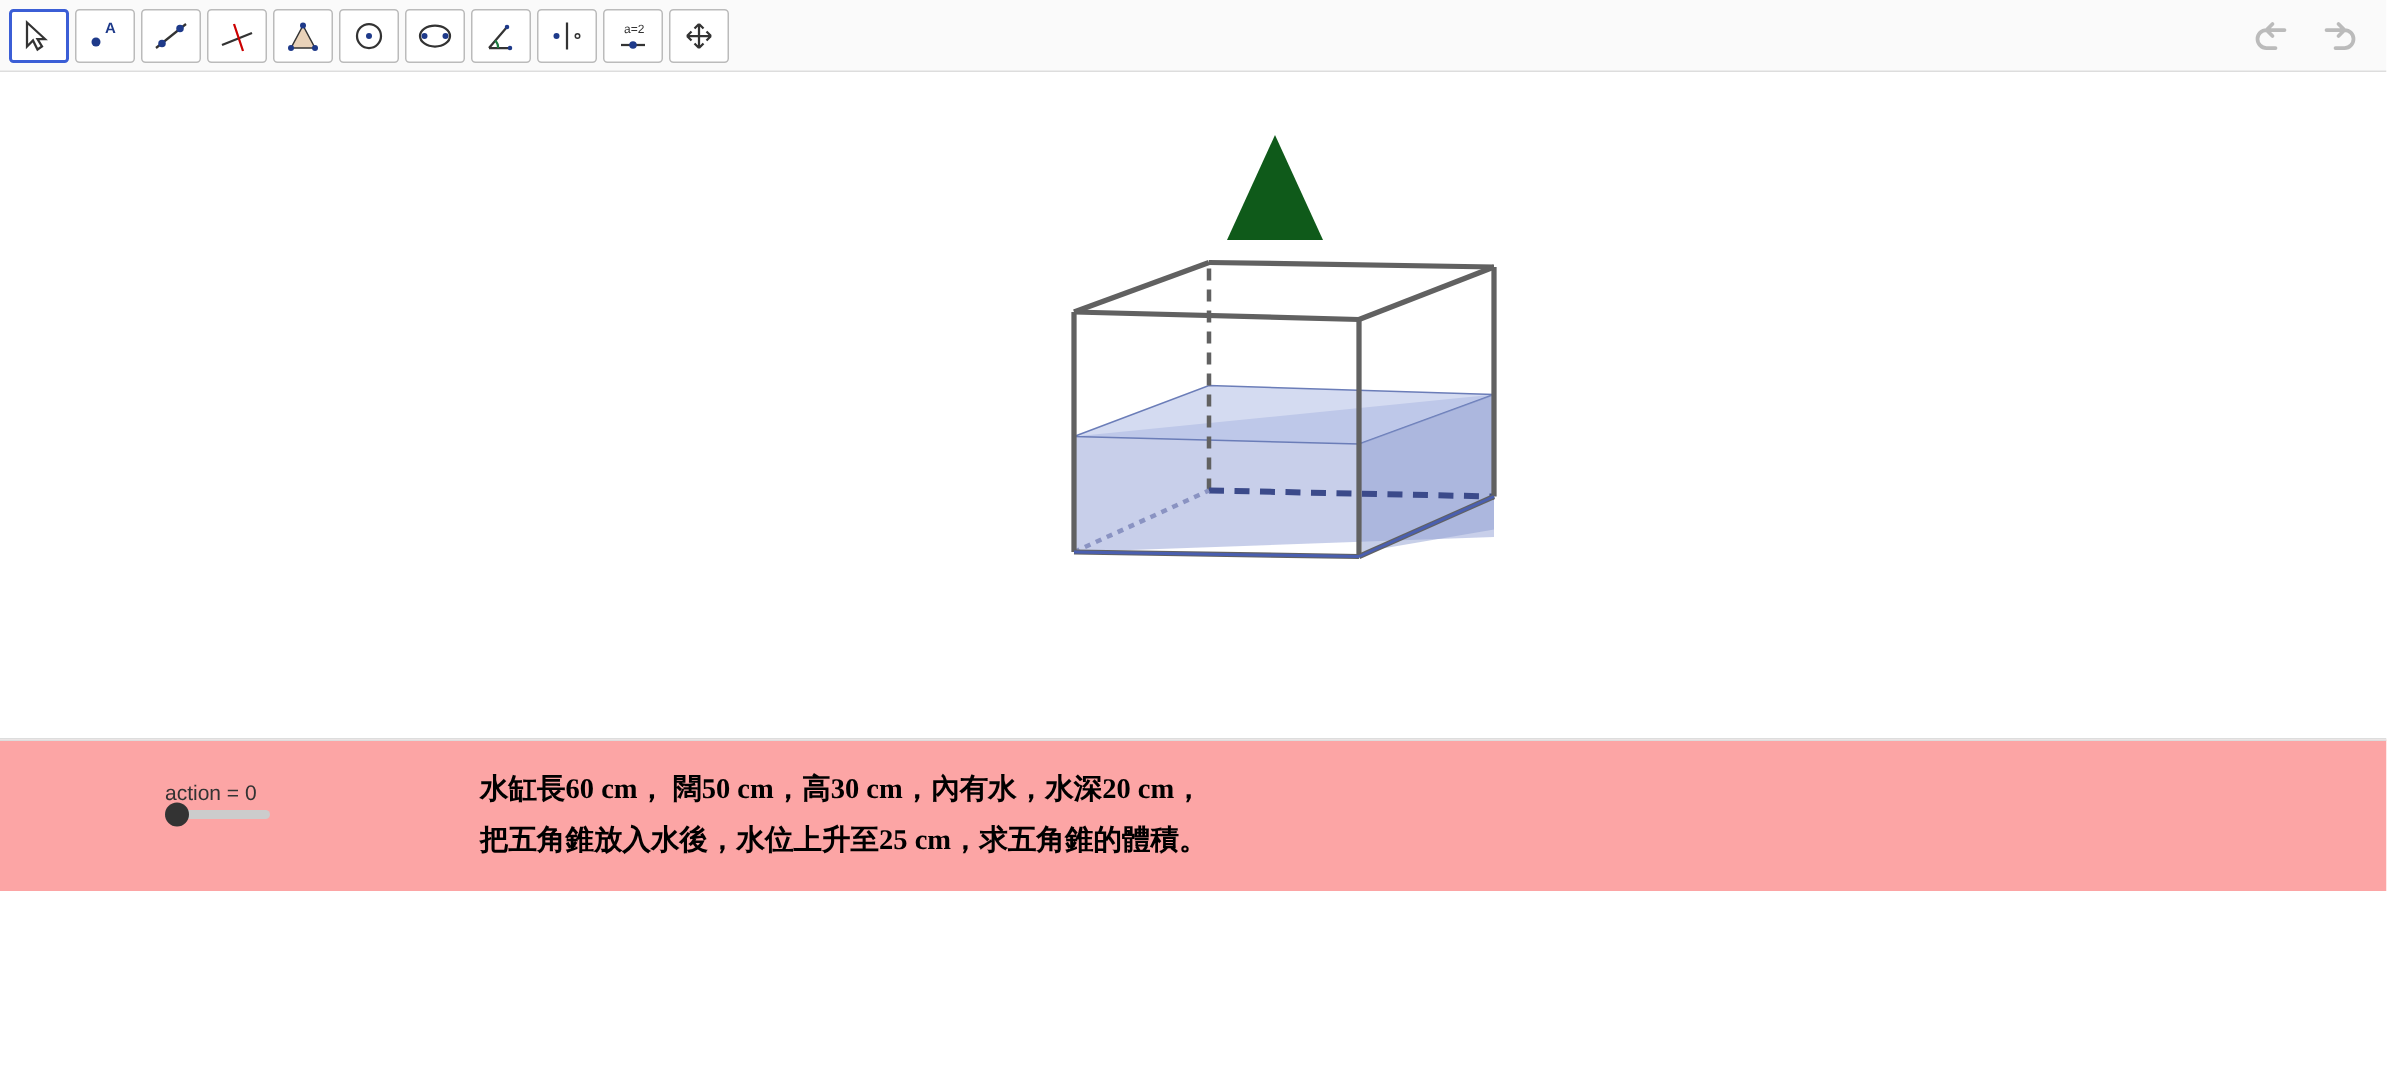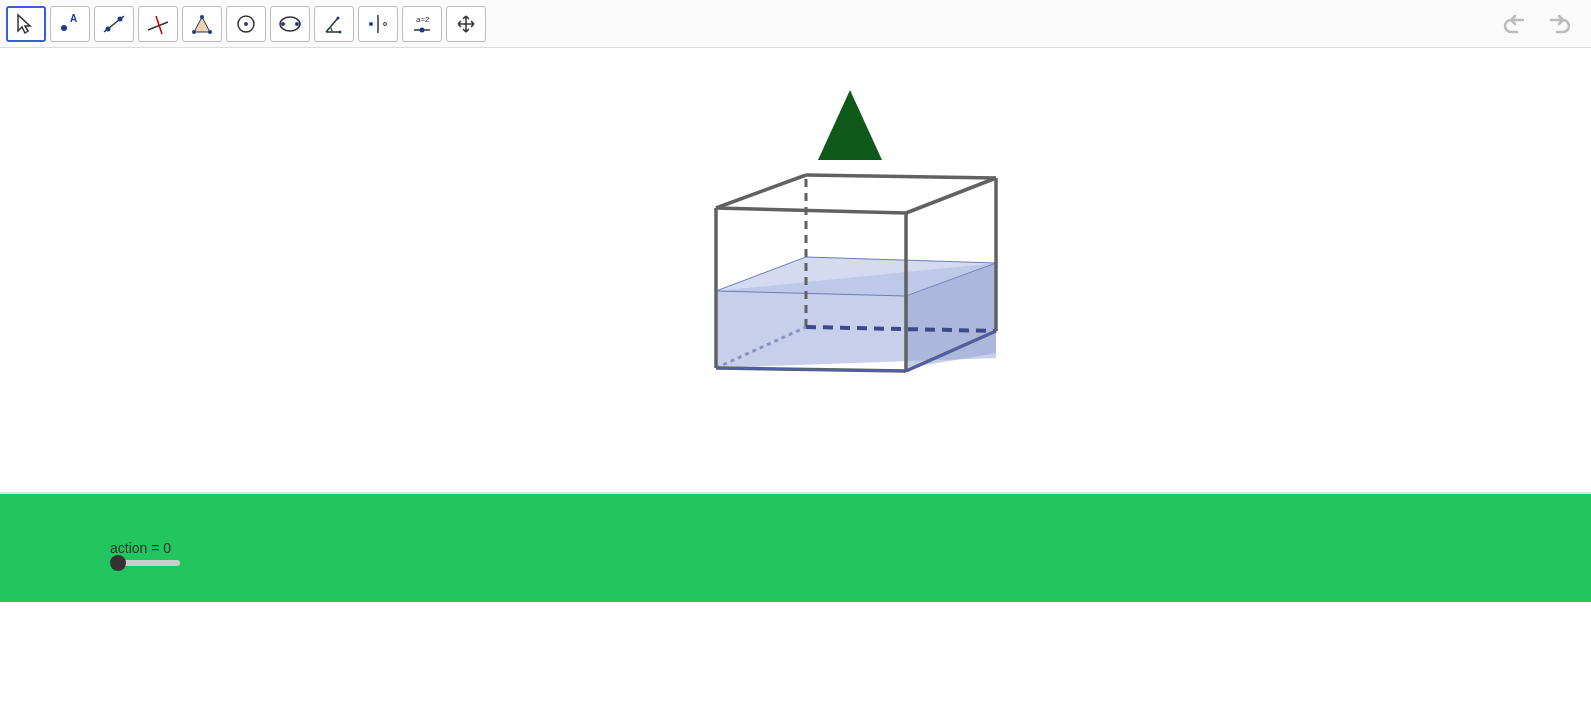--- a/index.html
+++ b/index.html
@@ -61,22 +61,22 @@
     }
     
     .canvas-svg {
       position: absolute;
       left: 0;
       top: 0;
     }
     
     .bottom-panel {
       width: 100%;
-      background: #22c55e;
-      padding: 36px 40px;
+      background: #fca5a5;
+      padding: 16px 40px;
       display: flex;
       align-items: flex-start;
       border-top: 1px solid #ddd;
     }
     
     .slider-container {
       margin-left: 70px;
       margin-top: 10px;
     }
     
@@ -238,13 +238,17 @@
   </svg>
 </div>
 
 <div class="bottom-panel">
   <div class="slider-container">
     <div class="slider-label">action = 0</div>
     <div class="slider-track">
       <div class="slider-thumb"></div>
     </div>
   </div>
+  <div class="problem-text">
+    <div>水缸長60 cm， 闊50 cm，高30 cm，內有水，水深20 cm，</div>
+    <div>把五角錐放入水後，水位上升至25 cm，求五角錐的體積。</div>
+  </div>
 </div>
 
 </body></html>

